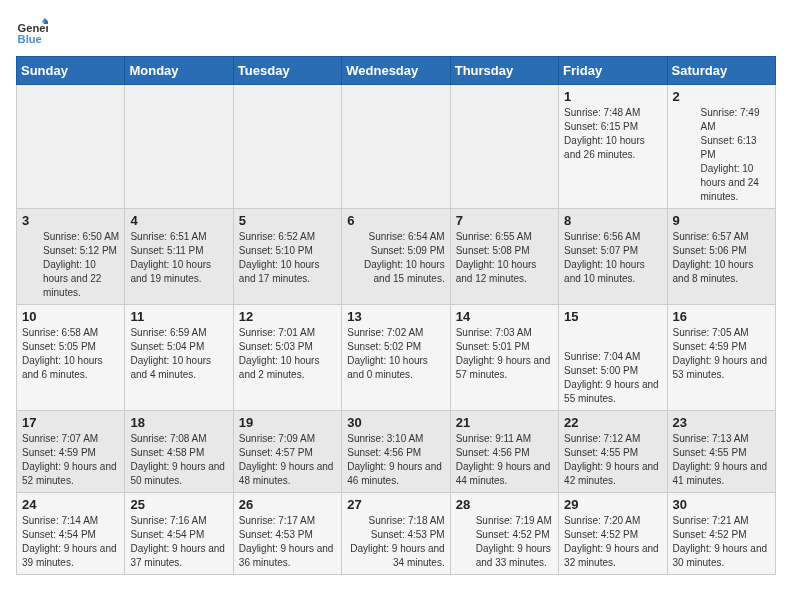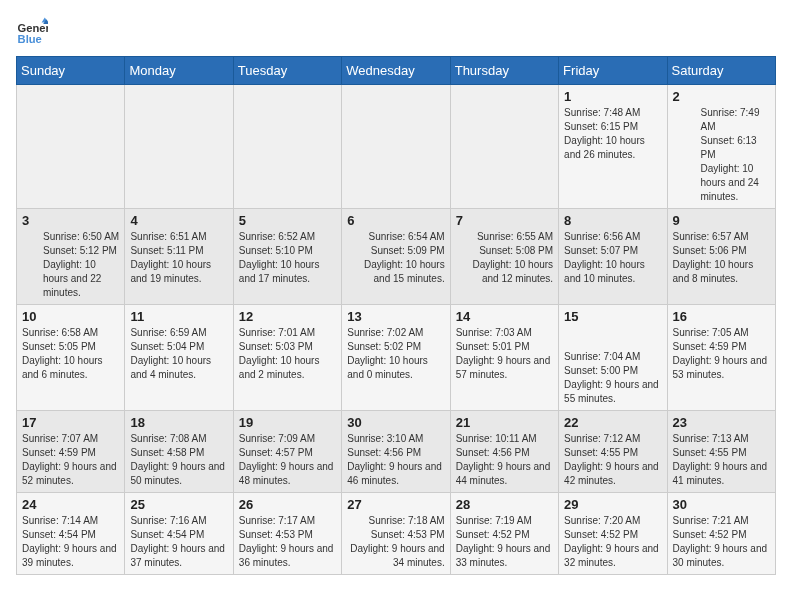--- a/index.html
+++ b/index.html
@@ -53,21 +53,21 @@
       border-collapse: collapse;
       table-layout: fixed;
     }
     thead tr {
       background-color: #2a6db5;
       color: #fff;
     }
     thead th {
       padding: 6px 4px;
       font-size: 13px;
-      font-weight: normal;
+      font-weight: bold;
       text-align: left;
       border: 1px solid #1a5a9a;
     }
     tbody tr {
       vertical-align: top;
     }
     tbody tr:nth-child(odd) {
       background-color: #f5f5f5;
     }
     tbody tr:nth-child(even) {
@@ -169,21 +169,21 @@
 Daylight: 10 hours and 17 minutes.</div>
         </td>
         <td>
           <span class="day-num">6</span>
           <div class="cell-text" style="white-space: pre-line; text-align: right;">Sunrise: 6:54 AM
 Sunset: 5:09 PM
 Daylight: 10 hours and 15 minutes.</div>
         </td>
         <td>
           <span class="day-num">7</span>
-          <div class="cell-text" style="white-space: pre-line; text-align: right;">Sunrise: 6:55 AM
+          <div class="cell-text" style="white-space: pre-line;">Sunrise: 6:55 AM
 Sunset: 5:08 PM
 Daylight: 10 hours and 12 minutes.</div>
         </td>
         <td>
           <span class="day-num">8</span>
           <div class="cell-text" style="white-space: pre-line;">Sunrise: 6:56 AM
 Sunset: 5:07 PM
 Daylight: 10 hours and 10 minutes.</div>
         </td>
         <td>
@@ -257,21 +257,21 @@
 Daylight: 9 hours and 48 minutes.</div>
         </td>
         <td>
           <span class="day-num">30</span>
           <div class="cell-text" style="white-space: pre-line;">Sunrise: 3:10 AM
 Sunset: 4:56 PM
 Daylight: 9 hours and 46 minutes.</div>
         </td>
         <td>
           <span class="day-num">21</span>
-          <div class="cell-text" style="white-space: pre-line;">Sunrise: 10:11 AM
+          <div class="cell-text" style="white-space: pre-line;">Sunrise: 9:11 AM
 Sunset: 4:56 PM
 Daylight: 9 hours and 44 minutes.</div>
         </td>
         <td>
           <span class="day-num">22</span>
           <div class="cell-text" style="white-space: pre-line;">Sunrise: 7:12 AM
 Sunset: 4:55 PM
 Daylight: 9 hours and 42 minutes.</div>
         </td>
         <td>
@@ -301,21 +301,21 @@
 Daylight: 9 hours and 36 minutes.</div>
         </td>
         <td>
           <span class="day-num">27</span>
           <div class="cell-text" style="white-space: pre-line; text-align: right;">Sunrise: 7:18 AM
 Sunset: 4:53 PM
 Daylight: 9 hours and 34 minutes.</div>
         </td>
         <td>
           <span class="day-num">28</span>
-          <div class="cell-text" style="white-space: pre-line;">Sunrise: 7:19 AM
+          <div class="cell-text" style="white-space: pre-line; margin-left: 20px;">Sunrise: 7:19 AM
 Sunset: 4:52 PM
 Daylight: 9 hours and 33 minutes.</div>
         </td>
         <td>
           <span class="day-num">29</span>
           <div class="cell-text" style="white-space: pre-line;">Sunrise: 7:20 AM
 Sunset: 4:52 PM
 Daylight: 9 hours and 32 minutes.</div>
         </td>
         <td>

